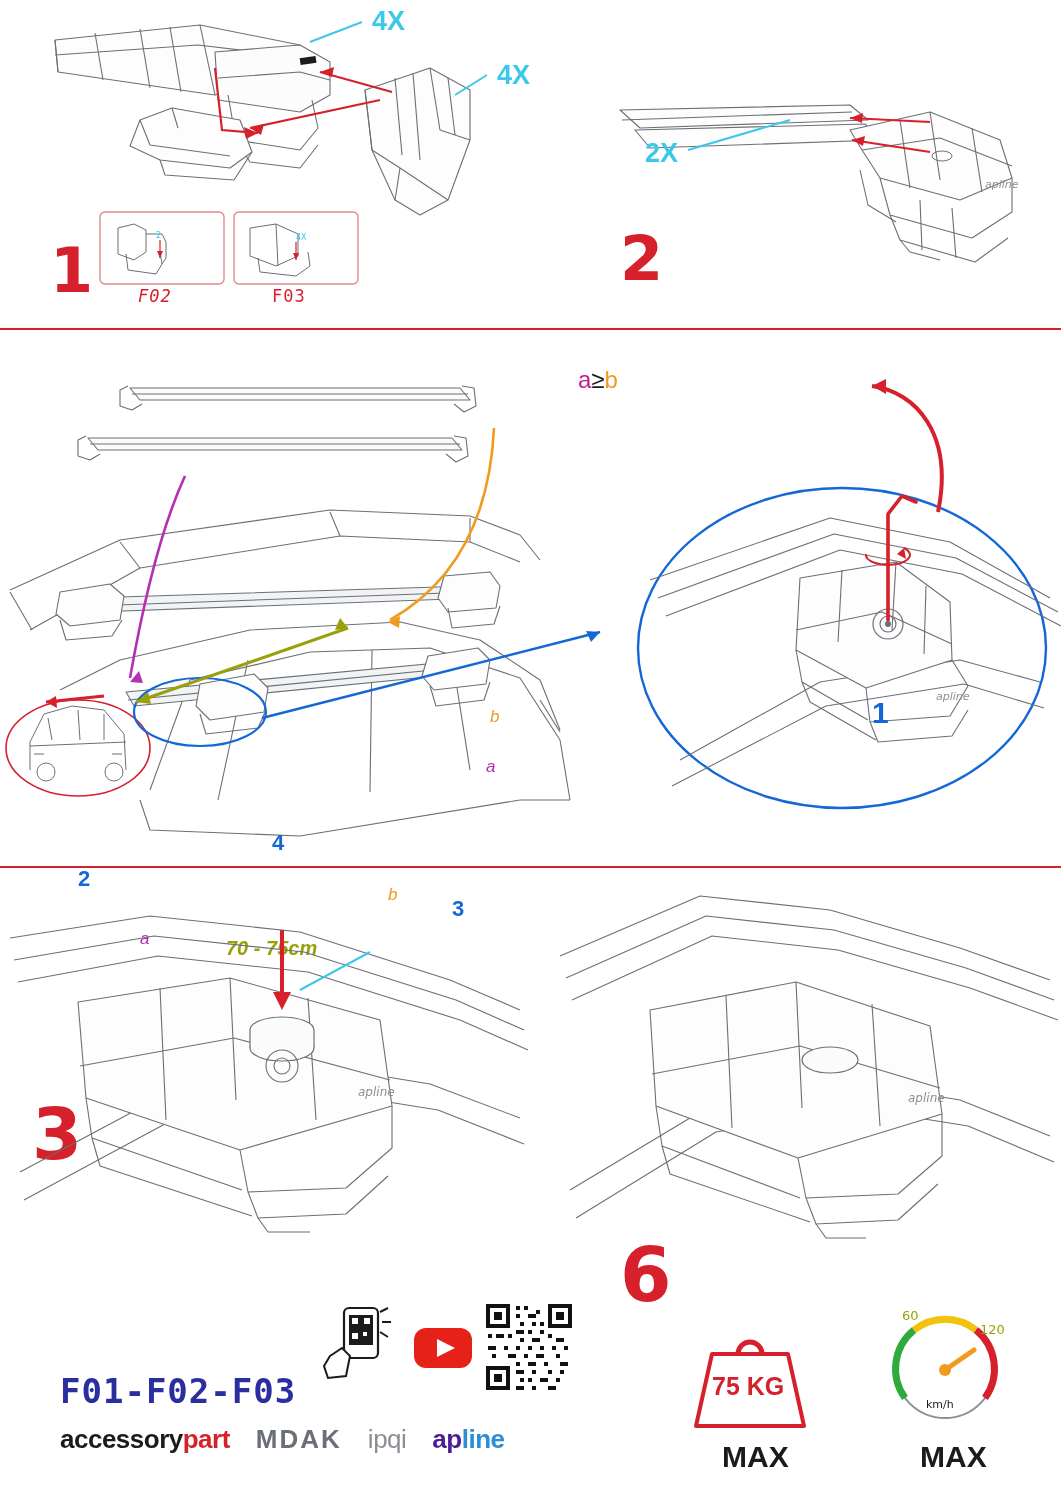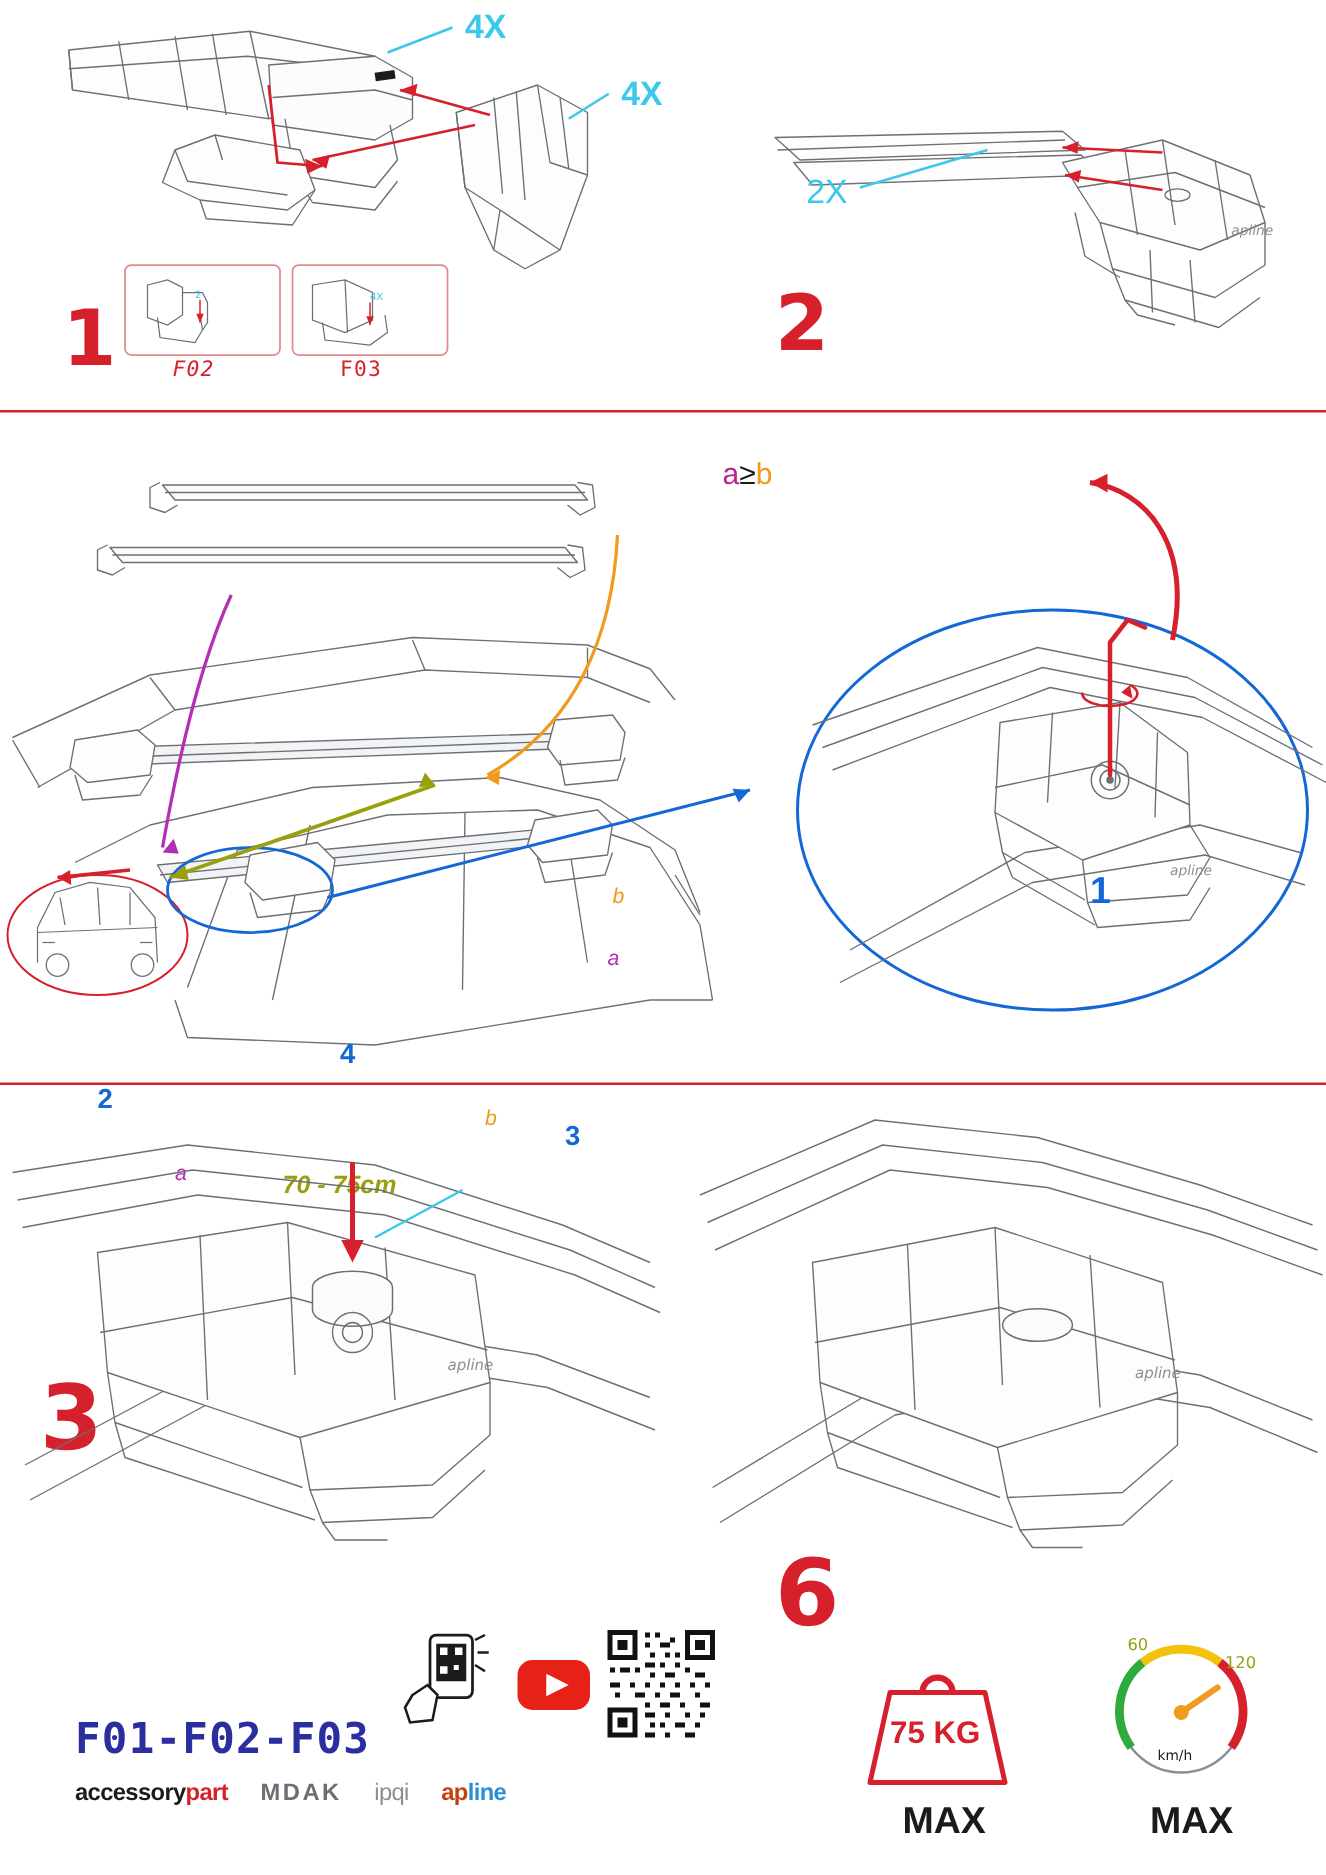--- a/index.html
+++ b/index.html
@@ -13,21 +13,21 @@
   .lbl{position:absolute;line-height:1;white-space:nowrap;}
   .cy{color:#3cc8ea;}
   .blue{color:#1468d6;}
   .olive{color:#9aa00c;}
   .orange{color:#f09a1e;}
   .purple{color:#b32fb3;}
   .brand-blue{color:#2b2e9e;}
   .kg{color:#d6202c;}
   .mono{font-family:"DejaVu Sans Mono",monospace;}
   .footer-brands{position:absolute;display:flex;align-items:baseline;gap:26px;}
-  .fb{font-size:19px;font-weight:700;letter-spacing:-0.5px;}
+  .fb{font-size:26px;font-weight:700;letter-spacing:-0.5px;}
 </style>
 </head>
 <body>
 
 <div class="sheet">
 
   <div class="divider" style="top:328px;"></div>
   <div class="divider" style="top:866px;"></div>
   <div class="vline" style="left:530px;top:328px;height:0px;"></div>
 
@@ -135,21 +135,21 @@
       </g>
 
       <g stroke="#d6202c" stroke-width="2.2" fill="none">
         <path d="M330 122 L250 118"></path>
           <path d="M250 118 l13 -5 l-1 10 z" fill="#d6202c" stroke="none"></path>
         <path d="M330 152 L252 140"></path>
           <path d="M252 140 l13 -4 l-2 10 z" fill="#d6202c" stroke="none"></path>
       </g>
       <text x="385" y="188" font-size="11" fill="#8a8f94" font-family="DejaVu Sans" font-style="italic">apline</text>
     </svg>
-    <div class="lbl cy" style="left:45px;top:140px;font-size:27px;font-weight:400;">2X</div>
+    <div class="lbl cy" style="left:45px;top:140px;font-size:27px;font-weight:700;">2X</div>
     <div class="step-num" style="left:20px;top:228px;font-size:62px;">2</div>
   </div>
 
   <div class="panel" style="left:0;top:330px;width:620px;height:536px;">
     <svg width="620" height="536" viewBox="0 0 620 536">
       <g fill="none" stroke="#6b7076" stroke-width="1.1" stroke-linejoin="round">
 
         <path d="M130 58 L460 58 L470 70 L140 70 Z" fill="#fbfbfb"></path>
         <path d="M132 64 L468 64"></path>
         <path d="M128 56 L120 60 L120 76 L132 80 L142 74"></path>
@@ -426,21 +426,21 @@
       <rect x="32" y="84" width="8" height="4"></rect>
         <rect x="48" y="84" width="4" height="4"></rect>
         <rect x="64" y="84" width="8" height="4"></rect>
     </g>
   </svg>
 
   <div class="footer-brands" style="left:60px;top:1424px;">
     <div class="fb"><span style="color:#1b1b1b;">accessory</span><span style="color:#d6202c;">part</span></div>
     <div class="fb" style="color:#6b7076;letter-spacing:2px;"><span>MD</span><span>AK</span></div>
     <div class="fb" style="color:#8a8f94;font-weight:400;"><span>ip</span><span>qi</span></div>
-    <div class="fb"><span style="color:#c2410c;margin-top:42px;">ap</span><span style="color:#2b8fd6;">line</span></div>
+    <div class="fb"><span style="color:#4c1d95;margin-top:42px;">ap</span><span style="color:#2b8fd6;">line</span></div>
   </div>
 
   <div class="step-num" style="left:620px;top:1238px;font-size:74px;">6</div>
 
   <svg style="position:absolute;left:690px;top:1322px;" width="120" height="110">
     <path d="M22 32 L98 32 L114 104 L6 104 Z" fill="#ffffff" stroke="#d6202c" stroke-width="4" stroke-linejoin="round"></path>
     <path d="M48 32 a12 12 0 0 1 24 0" fill="none" stroke="#d6202c" stroke-width="5"></path>
   </svg>
   <div class="lbl kg" style="left:712px;top:1374px;font-size:25px;font-weight:700;">75 KG</div>
   <div class="lbl" style="left:722px;top:1442px;font-size:30px;font-weight:700;color:#1b1b1b;">MAX</div>

